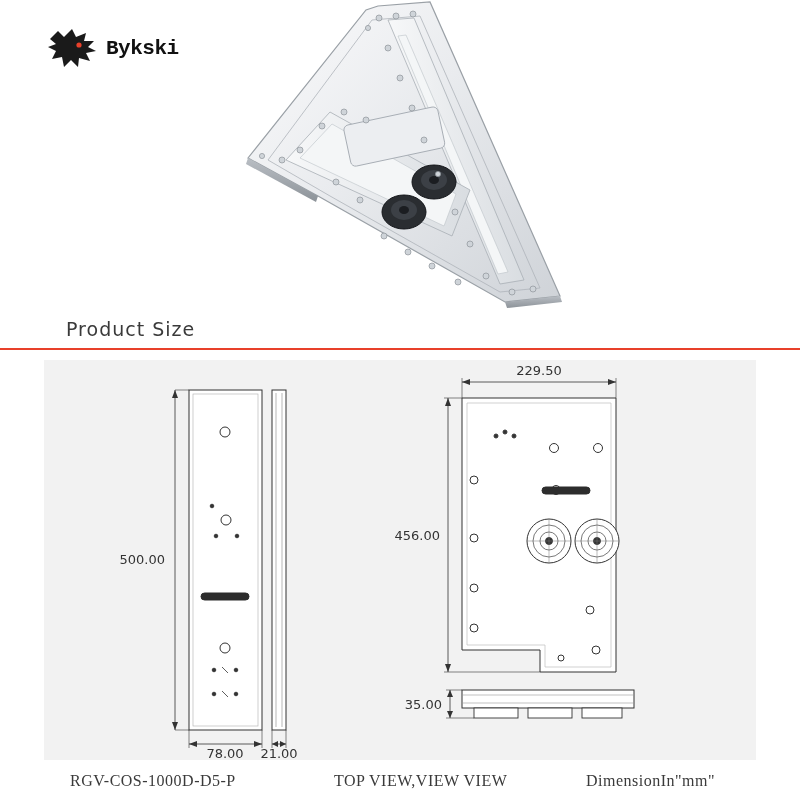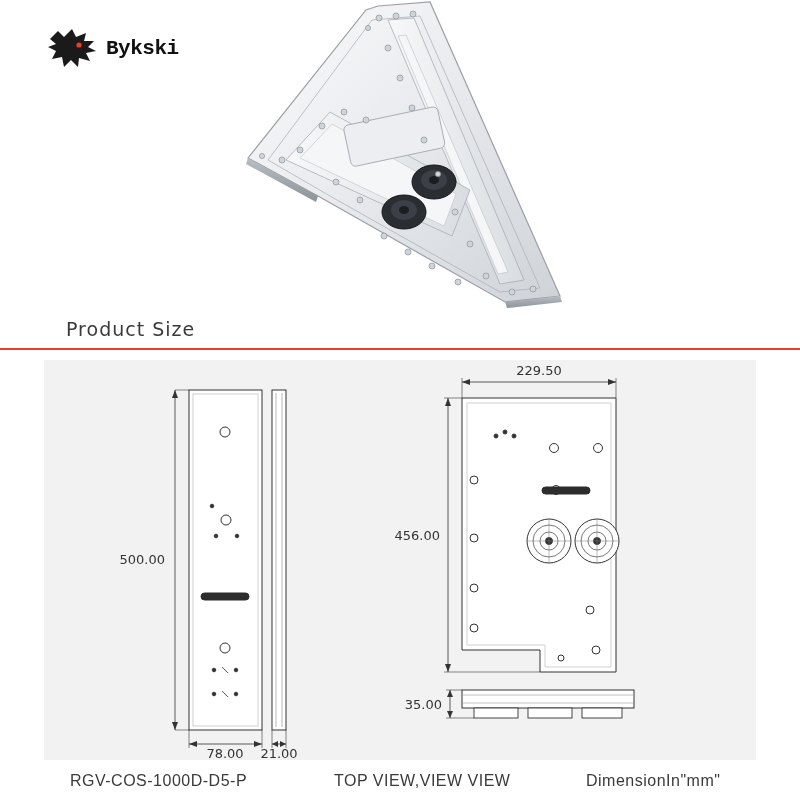--- a/index.html
+++ b/index.html
@@ -88,21 +88,21 @@
 
   .drawing {
     position: absolute;
     left: 0;
     top: 0;
   }
 
   
   .caption {
     position: absolute;
-    font-family: Liberation Sans, sans-serif;
+    font-family: Liberation Serif, serif;
     font-size: 16px;
     color: #3a3a3a;
     letter-spacing: 0.5px;
     white-space: nowrap;
   }
   .caption.model {
     left: 70px;
     top: 772px;
   }
   .caption.views {

